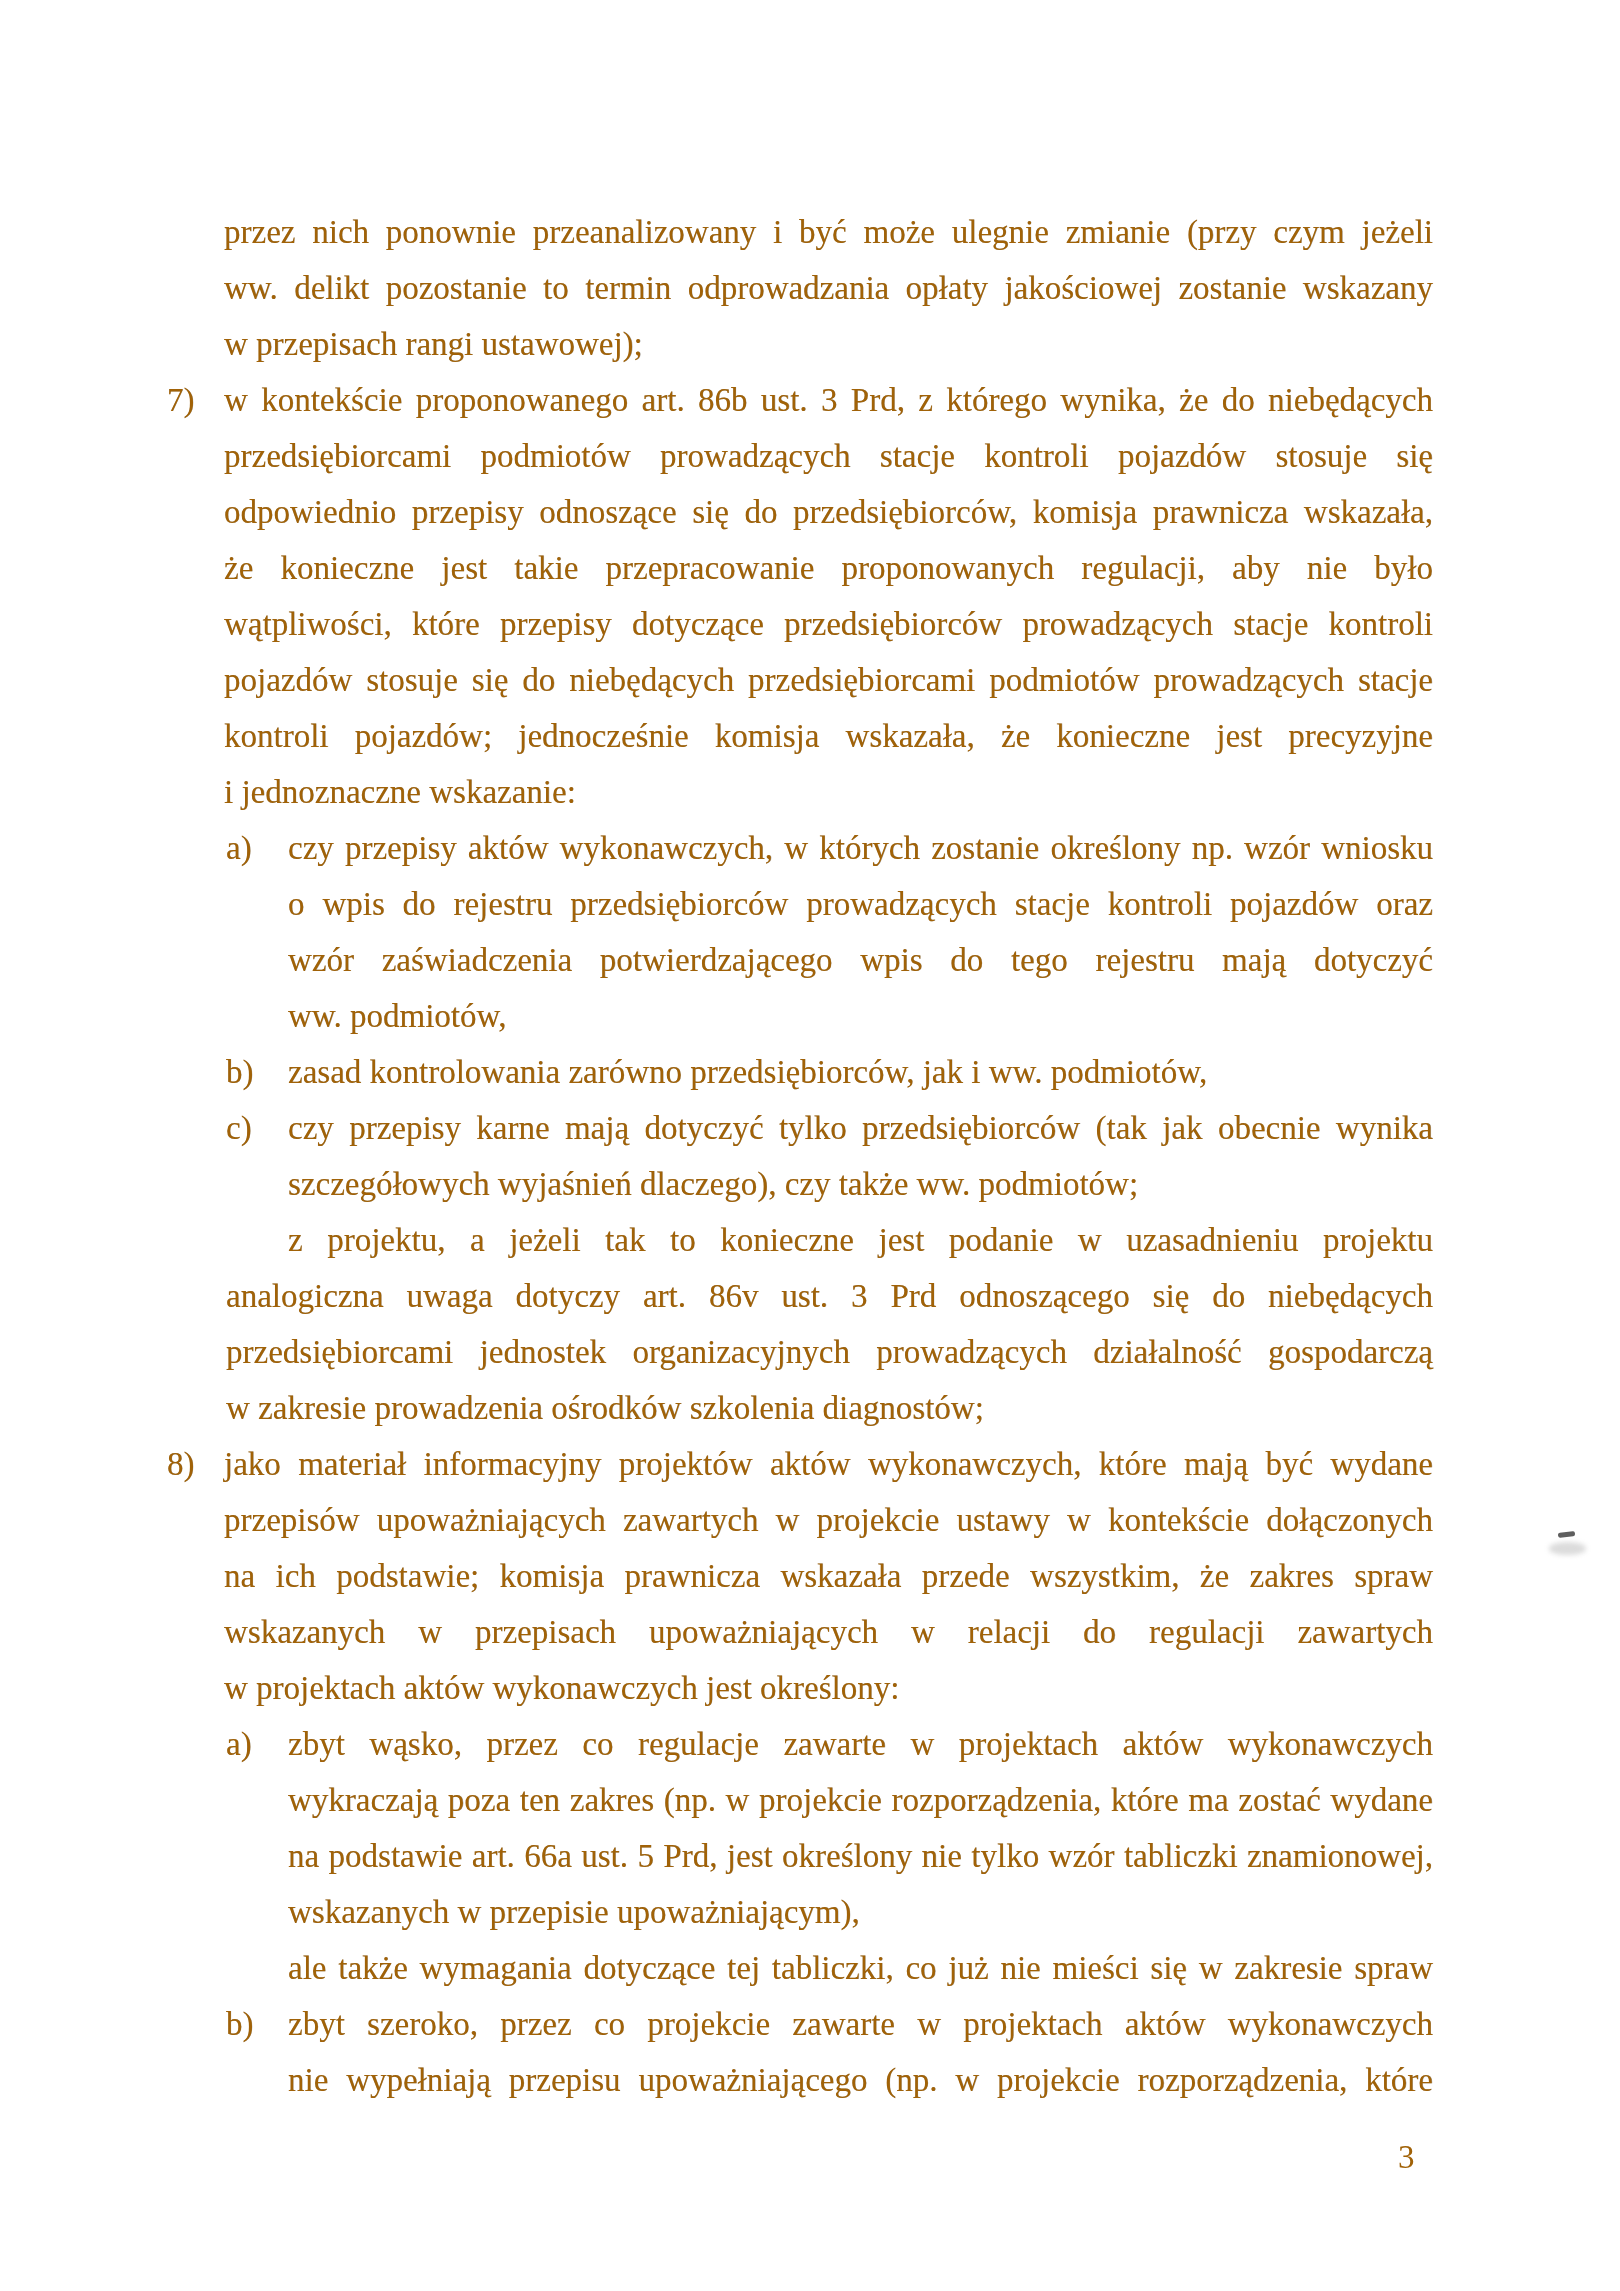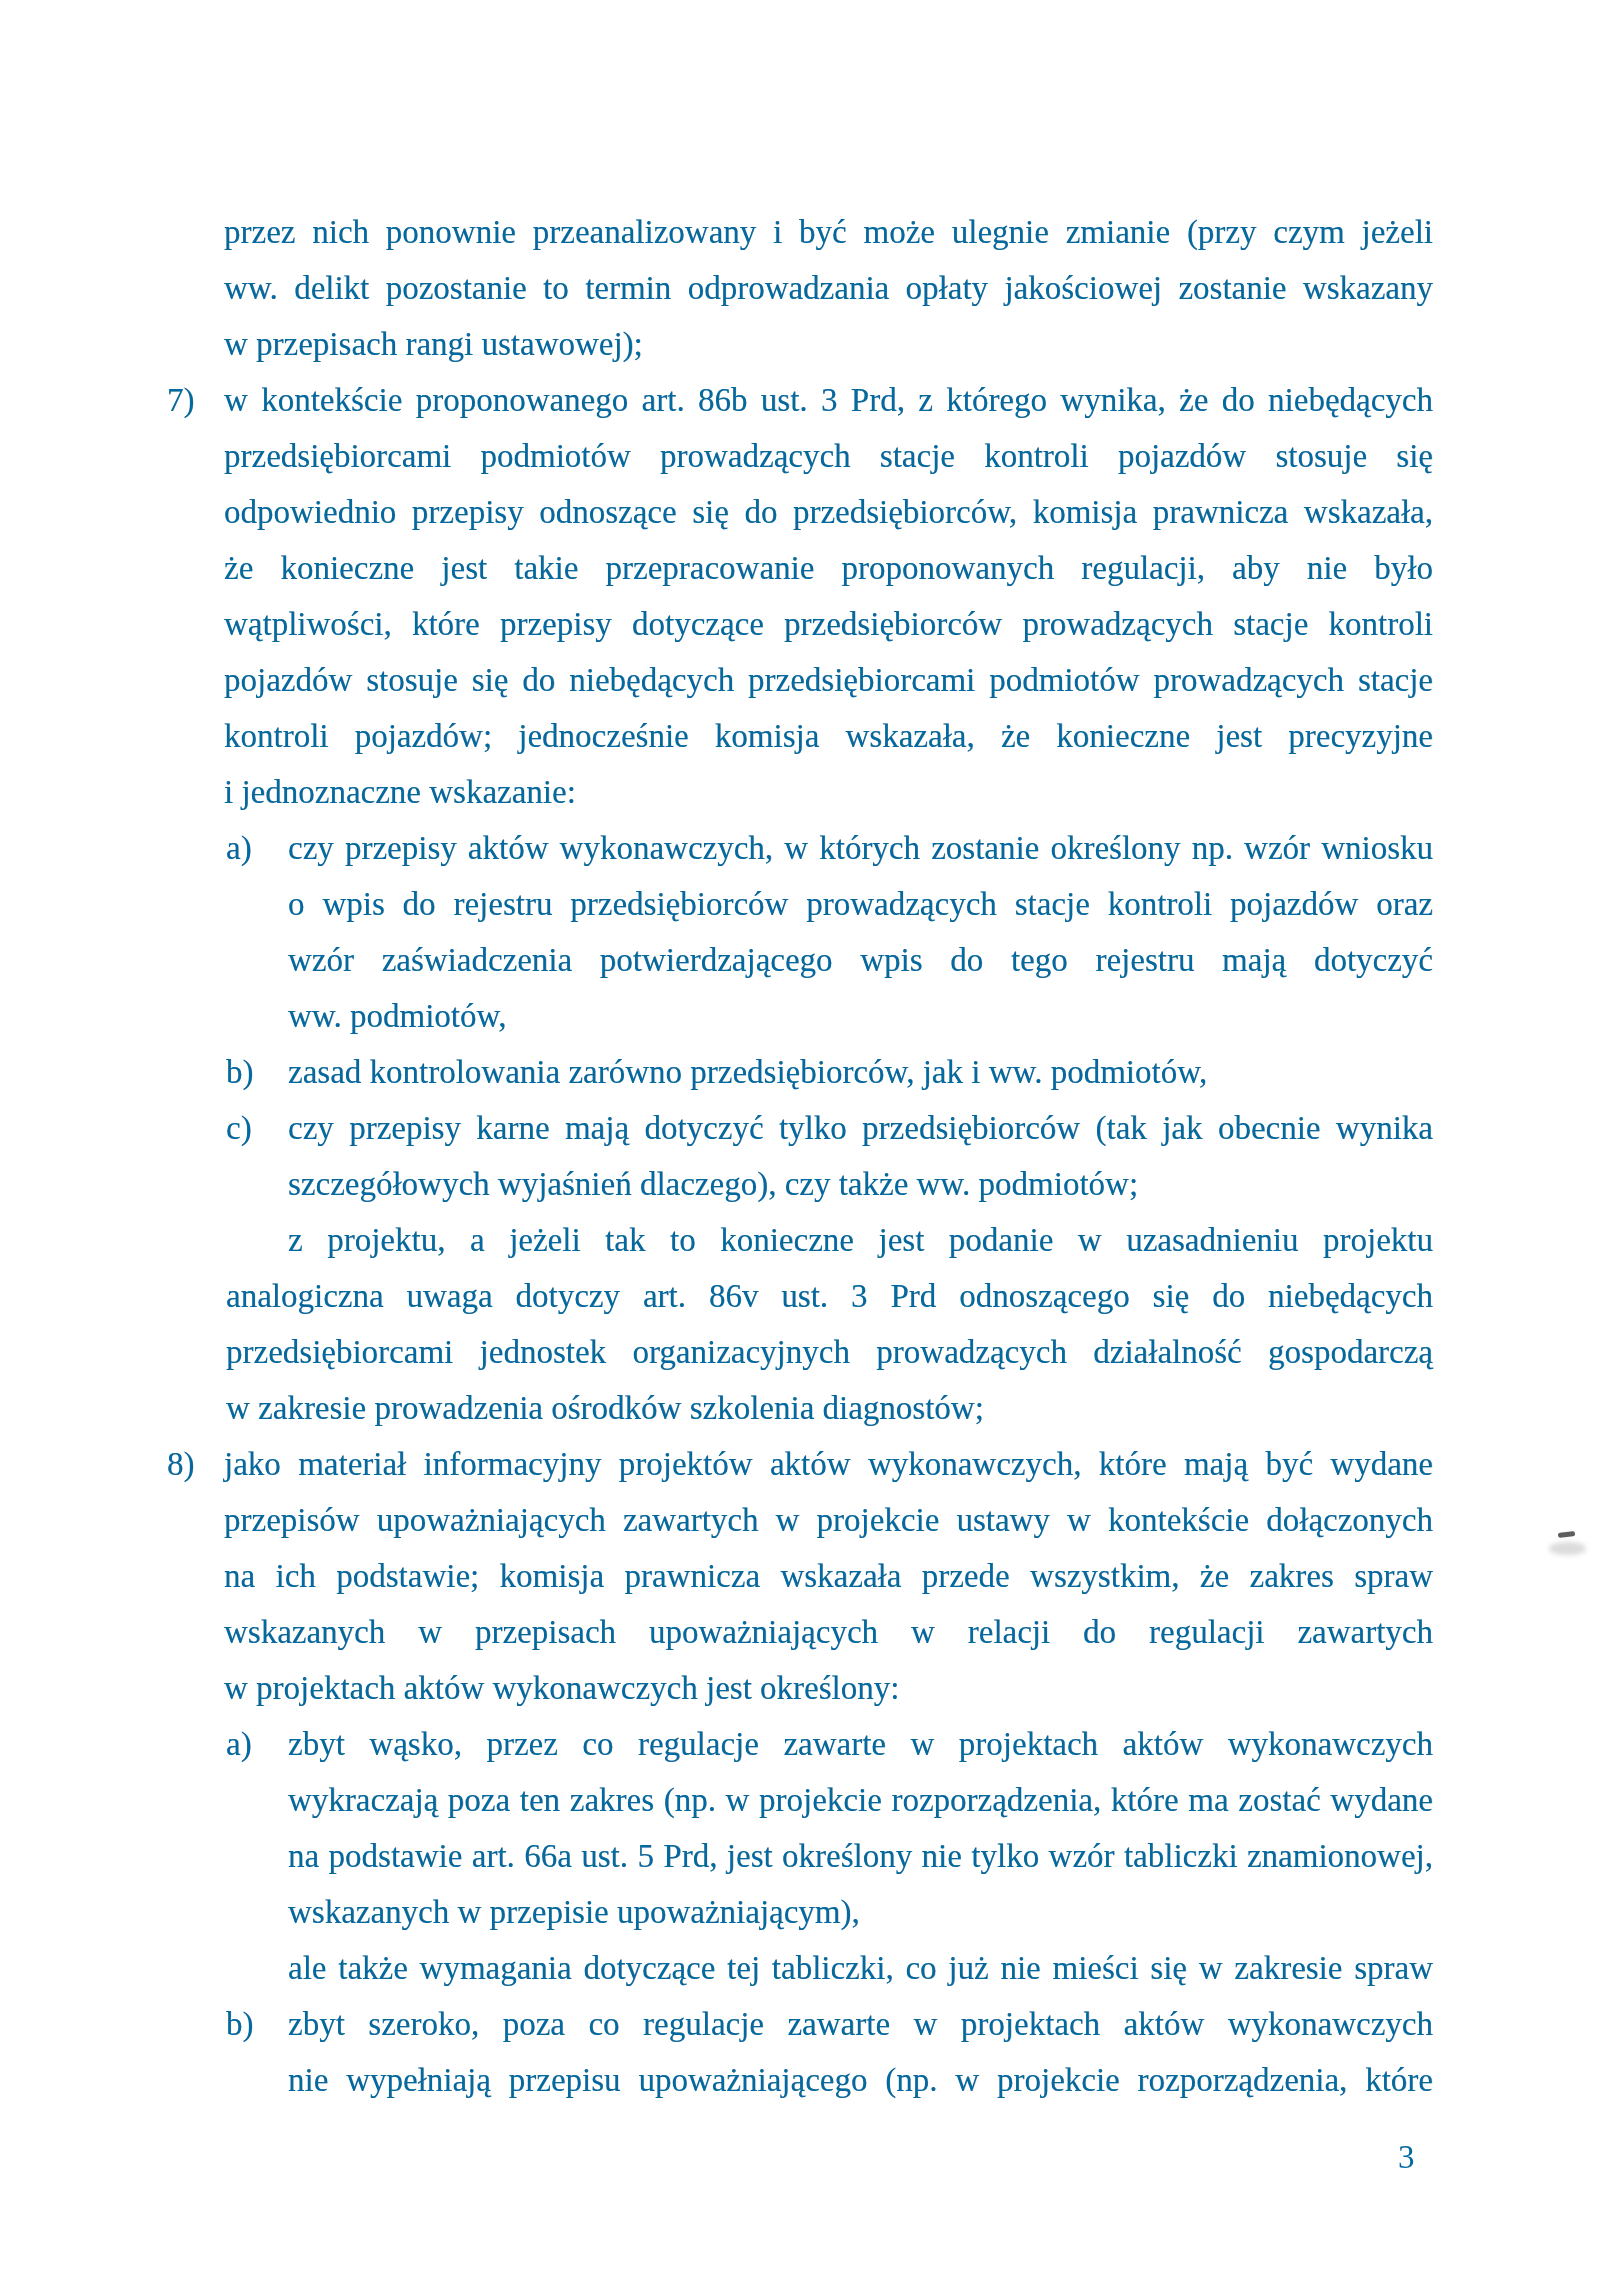--- a/index.html
+++ b/index.html
@@ -4,21 +4,21 @@
 <style>
   html, body { margin: 0; padding: 0; background: #ffffff; }
 
   .page {
     position: relative;
     width: 1620px;
     height: 2292px;
     background: #ffffff;
     overflow: hidden;
     font-family: "Liberation Serif", "DejaVu Serif", serif;
-    color: #0369a1;
+    color: #a16207;
   }
 
   .textblock {
     position: absolute;
     left: 163px;
     top: 204px;
     width: 1270px;
     font-size: 33px;
     line-height: 56px;
     text-shadow: 0.3px 0.3px 0.5px rgba(25,25,25,0.35);
@@ -164,21 +164,21 @@
         <div class="line just">wykraczają poza ten zakres (np. w projekcie rozporządzenia, które ma zostać wydane</div>
         <div class="line just">na podstawie art. 66a ust. 5 Prd, jest określony nie tylko wzór tabliczki znamionowej,</div>
         <div class="line end">wskazanych w przepisie upoważniającym),</div>
         <div class="line just">ale także wymagania dotyczące tej tabliczki, co już nie mieści się w zakresie spraw</div>
       </div>
     </div>
 
     <div class="block sub">
       <span class="marker">b)</span>
       <div class="lines">
-        <div class="line just">zbyt szeroko, poza co regulacje zawarte w projektach aktów wykonawczych</div>
+        <div class="line just">zbyt szeroko, przez co projekcie zawarte w projektach aktów wykonawczych</div>
         <div class="line just">nie wypełniają przepisu upoważniającego (np. w projekcie rozporządzenia, które</div>
       </div>
     </div>
 
   </div>
 
   <div class="pagenum">3</div>
 
   <span class="artifact dash"></span>
   <span class="artifact smudge"></span>

